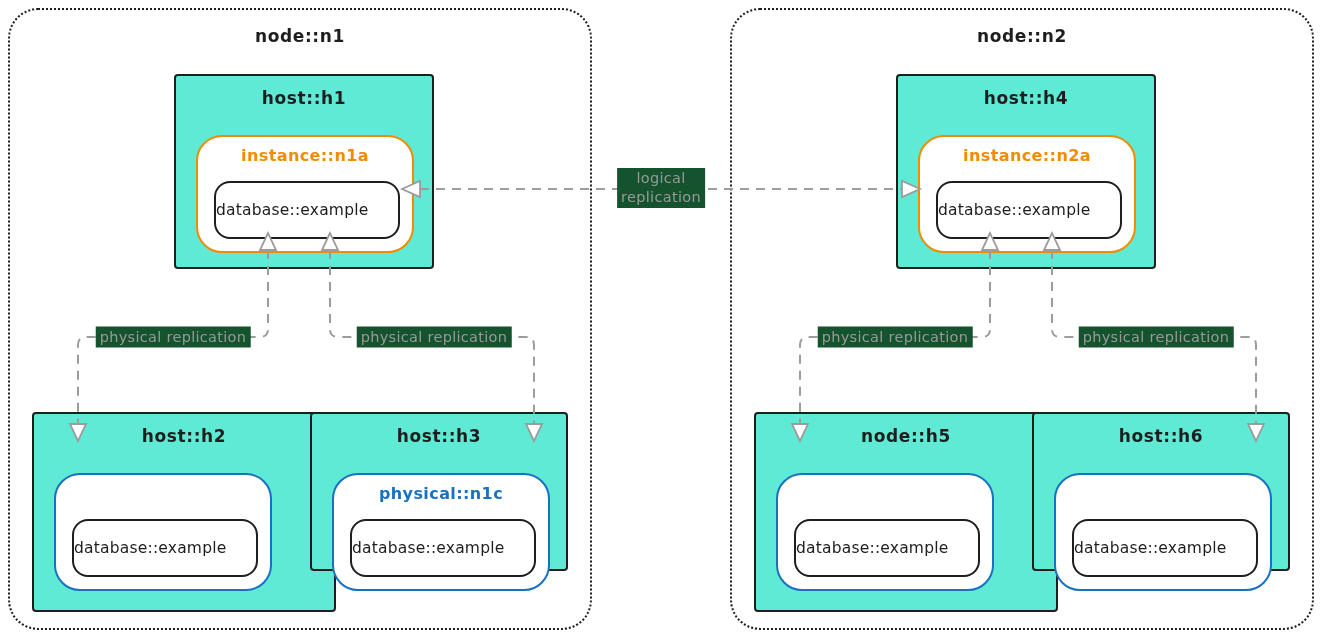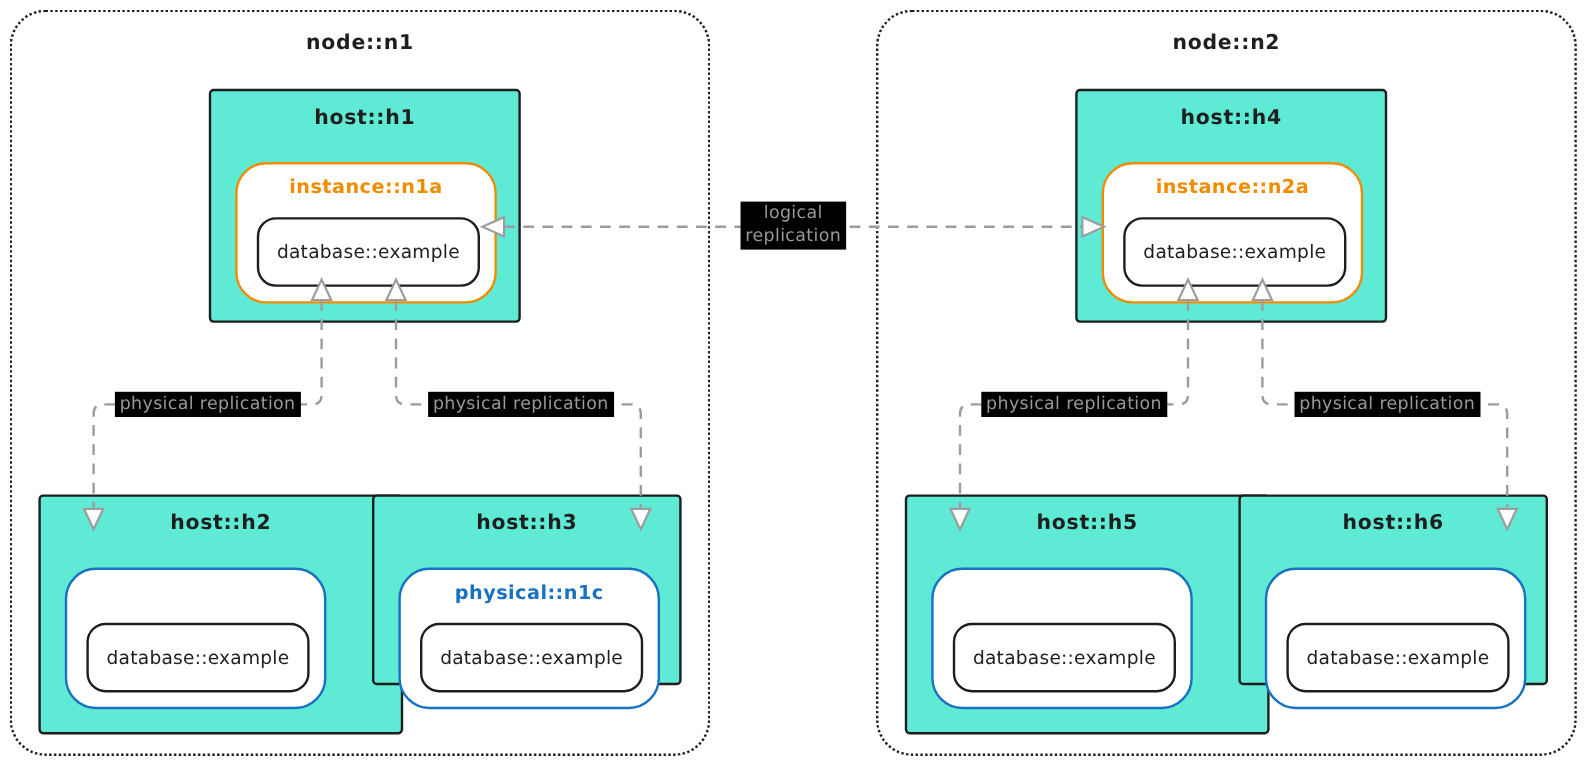--- a/index.html
+++ b/index.html
@@ -32,30 +32,30 @@
   }
   .instance.accent-orange { border-color:#f08c00; }
   .instance.accent-orange .instance-label { color:#f08c00; }
   .instance-label {
     position:absolute; top:9px; left:0; width:100%; text-align:center;
     font-size:16px; font-weight:700; letter-spacing:.4px; color:#1971c2;
   }
   .db {
     position:absolute; left:16px; top:44px; width:186px; height:58px;
     border:2px solid #1e1e1e; border-radius:16px; background:#fff;
-    display:flex; align-items:center; justify-content:center;
+    display:flex; align-items:center; 
   }
   .db-label { font-size:15.5px; font-weight:500; letter-spacing:.2px; white-space:nowrap; }
 
   svg.wires { position:absolute; left:0; top:0; width:1320px; height:640px; pointer-events:none; }
   .wire { fill:none; stroke:#9c9c9c; stroke-width:2; stroke-dasharray:9 7; }
   .head { fill:#ffffff; stroke:#9c9c9c; stroke-width:1.8; stroke-linejoin:miter; }
 
   .edge-label {
-    position:absolute; background:#000000; color:#999999;
+    position:absolute; background:#14532d; color:#999999;
     font-size:14.5px; letter-spacing:.3px; white-space:nowrap;
     transform:translate(-50%,-50%); padding:1px 4px; text-align:center; line-height:19px;
   }
 </style>
 </head>
 <body>
 
 <div id="canvas">
 
   <div class="node" style="left:8px;">
@@ -98,21 +98,21 @@
       <div class="host-title">host::h4</div>
       <div class="instance accent-orange">
         <div class="instance-label">instance::n2a</div>
         <div class="db">
           <span class="db-label">database::example</span>
         </div>
       </div>
     </div>
 
     <div class="host replica1">
-      <div class="host-title">host::h5</div>
+      <div class="host-title">node::h5</div>
       <div class="instance">
         <div class="db">
           <span class="db-label">database::example</span>
         </div>
       </div>
     </div>
 
     <div class="host replica2">
       <div class="host-title">host::h6</div>
       <div class="instance">

